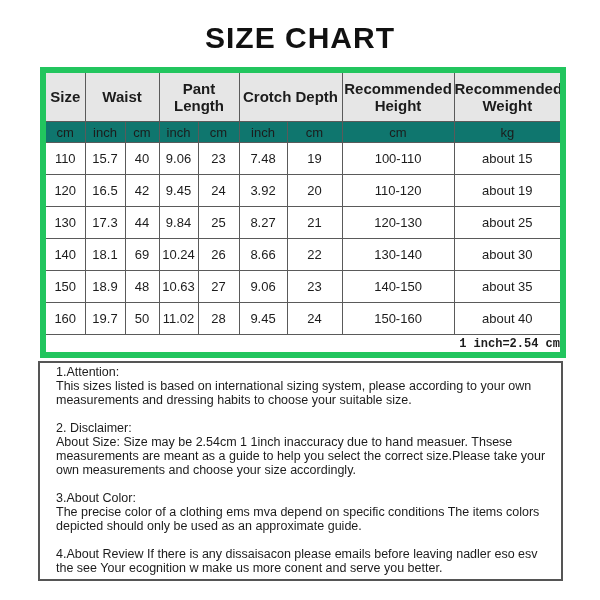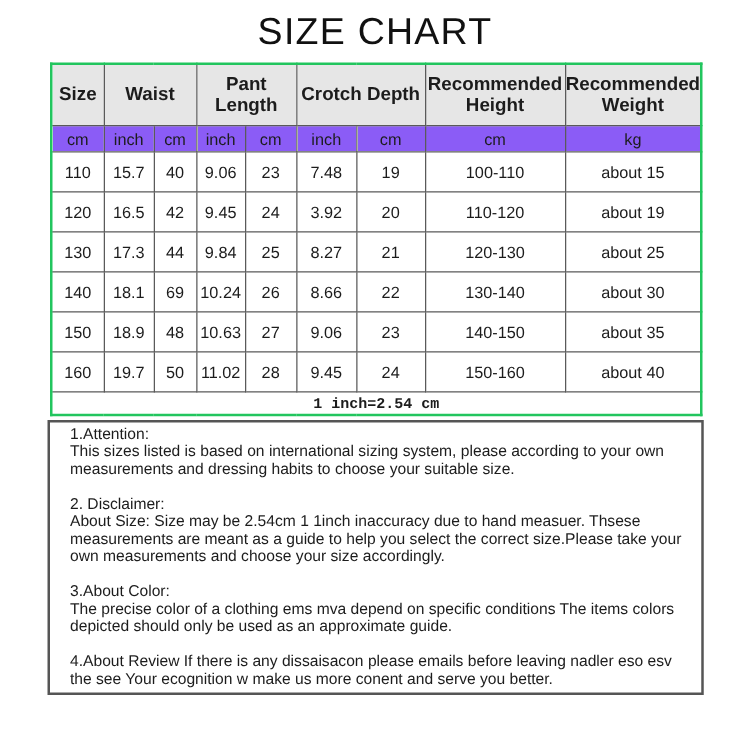--- a/index.html
+++ b/index.html
@@ -13,68 +13,68 @@
     color: #1c1c1c;
   }
   .page {
     width: 600px;
     height: 600px;
     position: relative;
   }
   .title {
     text-align: center;
     font-size: 30px;
-    font-weight: normal;
+    font-weight: bold;
     letter-spacing: 1px;
-    margin: 0;
+    margin: 12px;
     padding-top: 9px;
     color: #111111;
   }
   table.size-table {
     border-collapse: collapse;
     table-layout: fixed;
     width: 520px;
     margin: 7px 0 0 40px;
-    border: 2px solid #22c55e;
+    border: 6px solid #22c55e;
   }
   table.size-table th,
   table.size-table td {
     border: 1px solid #5a5a5a;
     text-align: center;
     vertical-align: middle;
     padding: 0;
     overflow: hidden;
     white-space: nowrap;
   }
   tr.group-header th {
     background: #e6e6e6;
     font-size: 15px;
     font-weight: bold;
     height: 48px;
     line-height: 1.15;
     white-space: normal;
   }
   tr.unit-row td {
-    background: #8b5cf6;
+    background: #0f766e;
     font-size: 13px;
     height: 20px;
     margin-left: 10px;
   }
   tr.data-row td {
     font-size: 13px;
     height: 31px;
     background: #ffffff;
   }
   tr.note-row td {
     font-family: "Liberation Mono", "DejaVu Sans Mono", monospace;
     font-weight: bold;
     font-size: 12px;
     background: #ffffff;
   }
-  tr.note-row.note-1 td { height: 17px; }
+  tr.note-row.note-1 td { height: 17px; text-align: right; }
   tr.note-row.note-2 td { height: 22px; }
   .disclaimer-box {
     width: 512px;
     margin: 3px 0 0 38px;
     border: 2px solid #555555;
     padding: 2px 5px 4px 4px;
     font-size: 12.5px;
     line-height: 14px;
     color: #1c1c1c;
     box-sizing: content-box;

